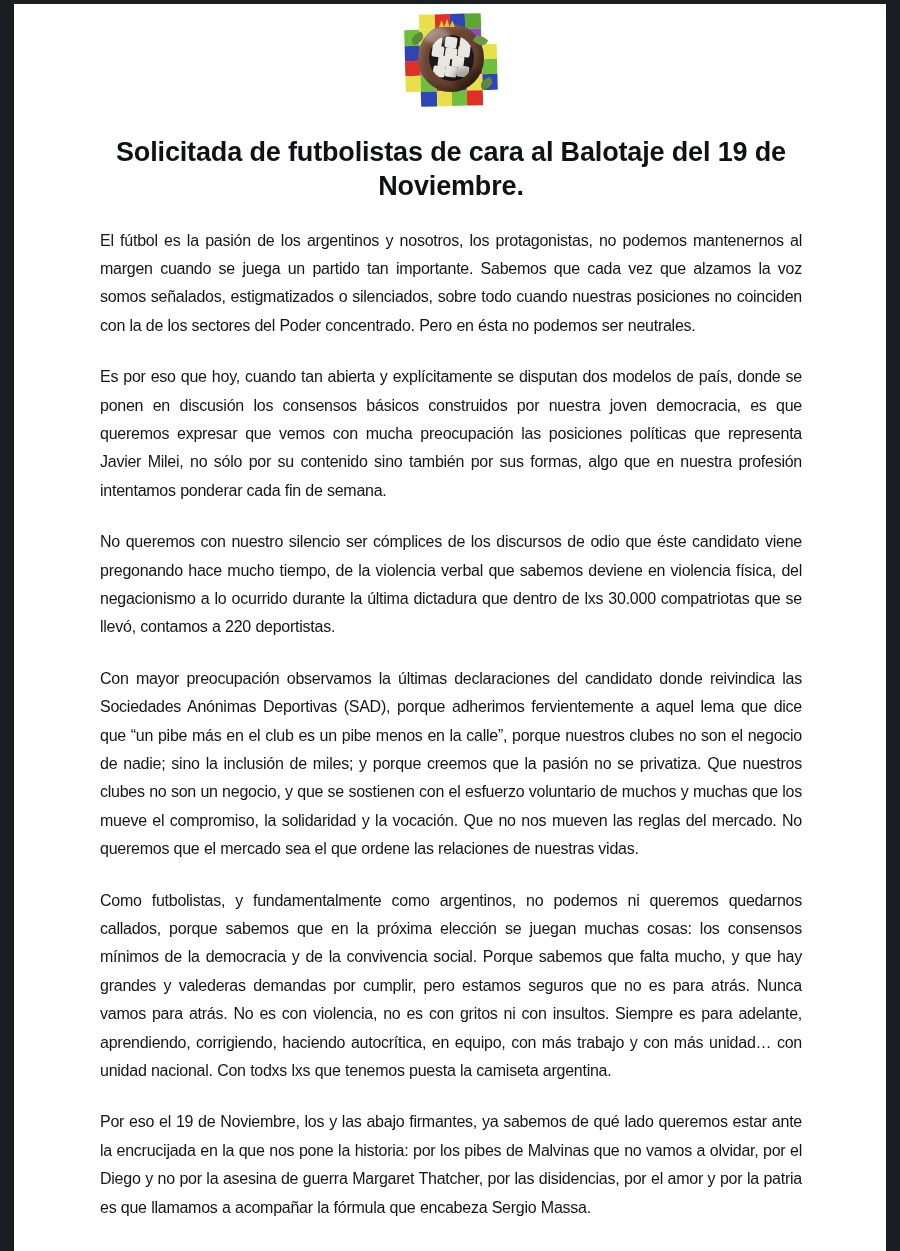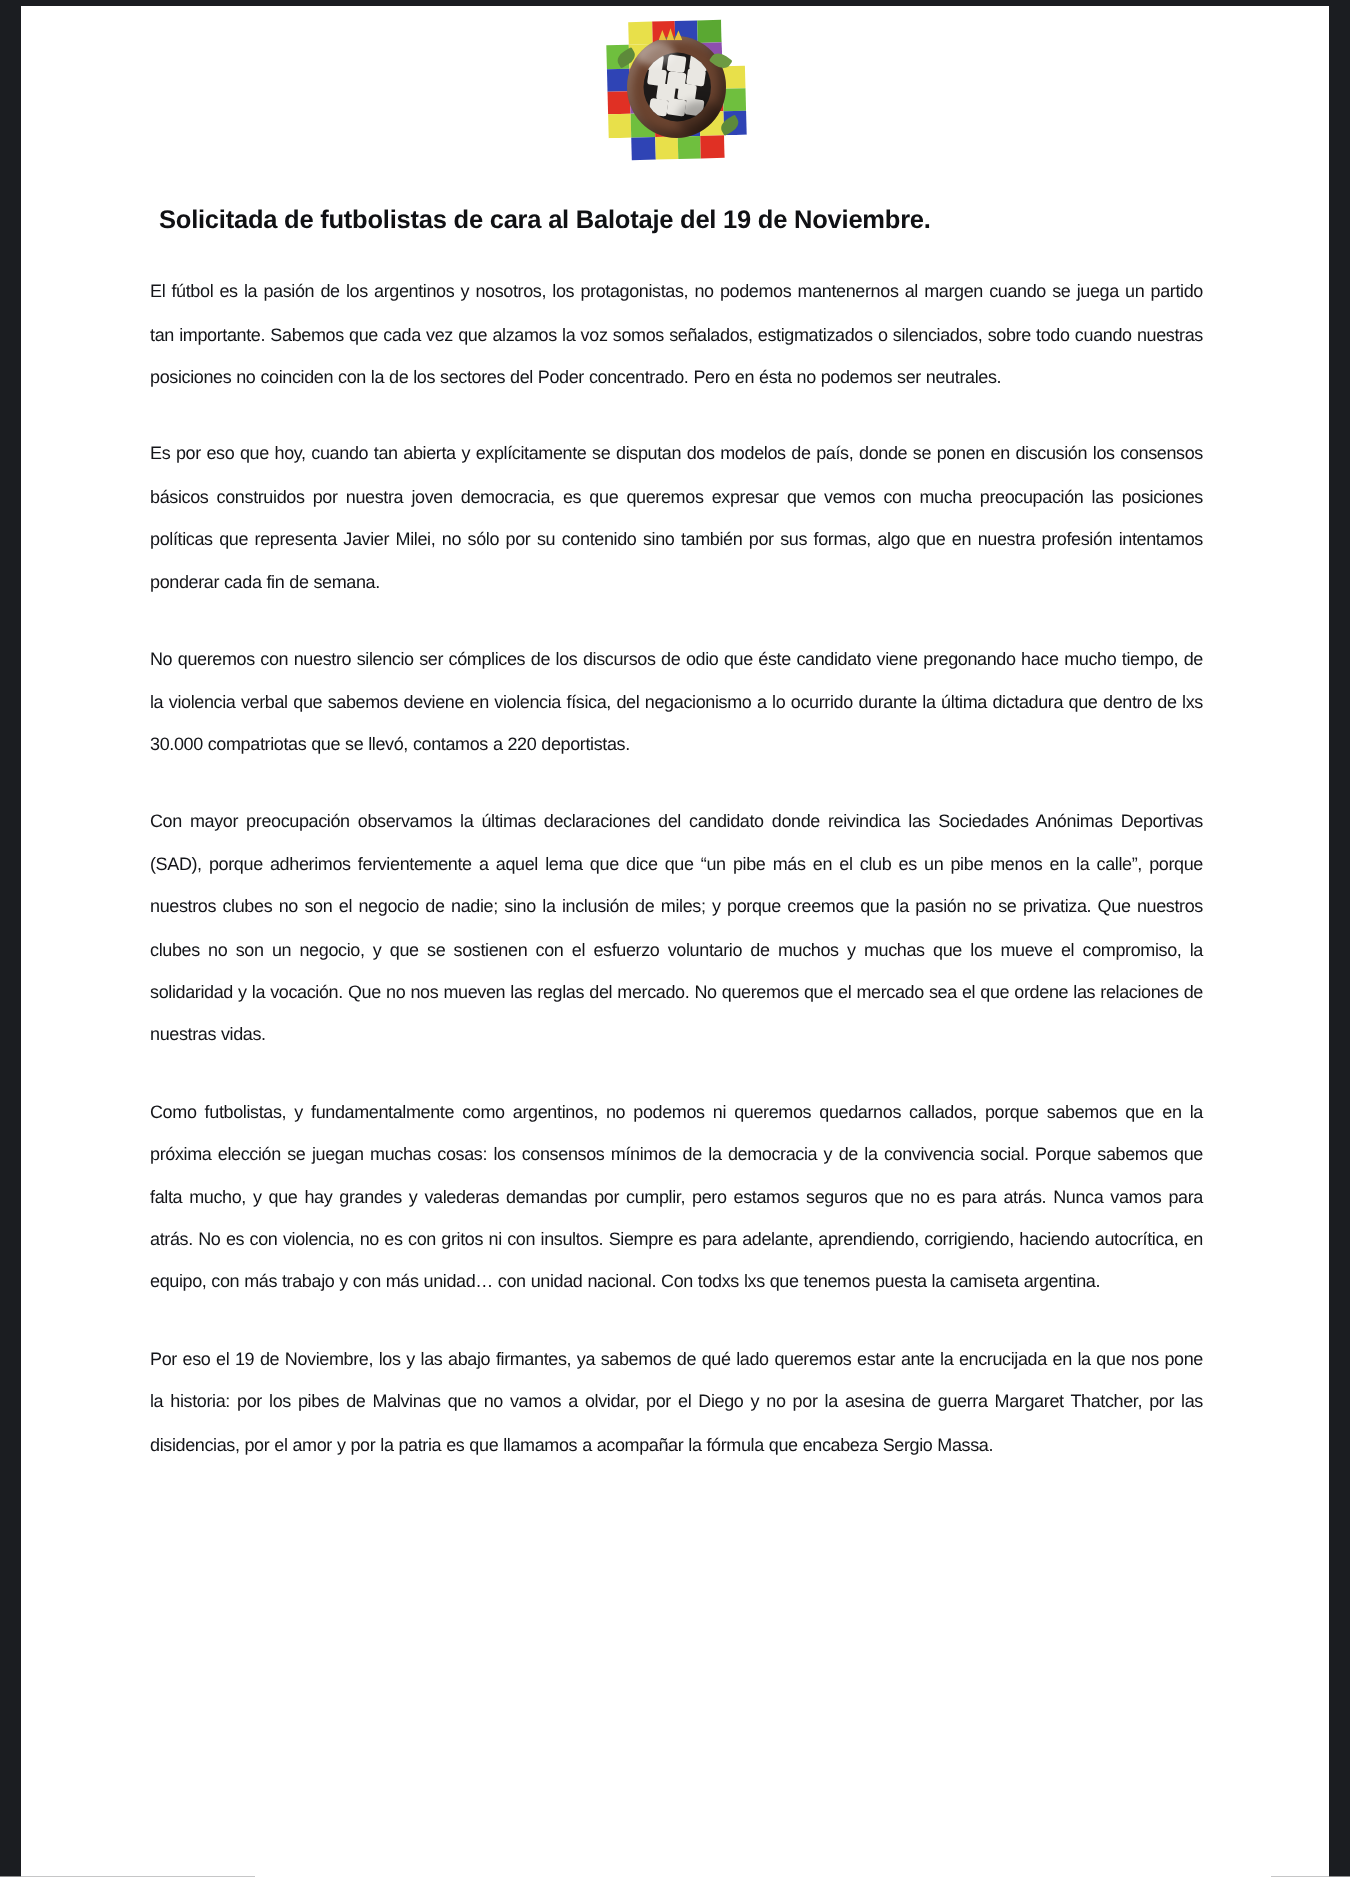--- a/index.html
+++ b/index.html
@@ -122,37 +122,37 @@
     left: 34px;
     top: 3px;
     width: 16px;
     height: 10px;
     background: #e8c33a;
     clip-path: polygon(0% 100%, 16% 30%, 33% 100%, 50% 18%, 66% 100%, 83% 34%, 100% 100%);
   }
 
   
   .doc-title {
-    text-align: left;
-    font-size: 17px;
+    text-align: center;
+    font-size: 27px;
     font-weight: bold;
     color: #101114;
     letter-spacing: -0.15px;
     margin: 22px 0 0 0;
     padding: 0 6px;
     line-height: 1.25;
   }
 
   
   .body-copy {
     margin-top: 23px;
   }
   .body-copy p {
     text-align: justify;
-    font-size: 12px;
+    font-size: 16px;
     line-height: 28.4px;
     color: #141519;
     margin: 0 0 23px 0;
     letter-spacing: -0.25px;
     word-spacing: 0.2px;
     hyphens: none;
   }
   .body-copy p:last-child { margin-bottom: 0; }
 </style>
 </head>

